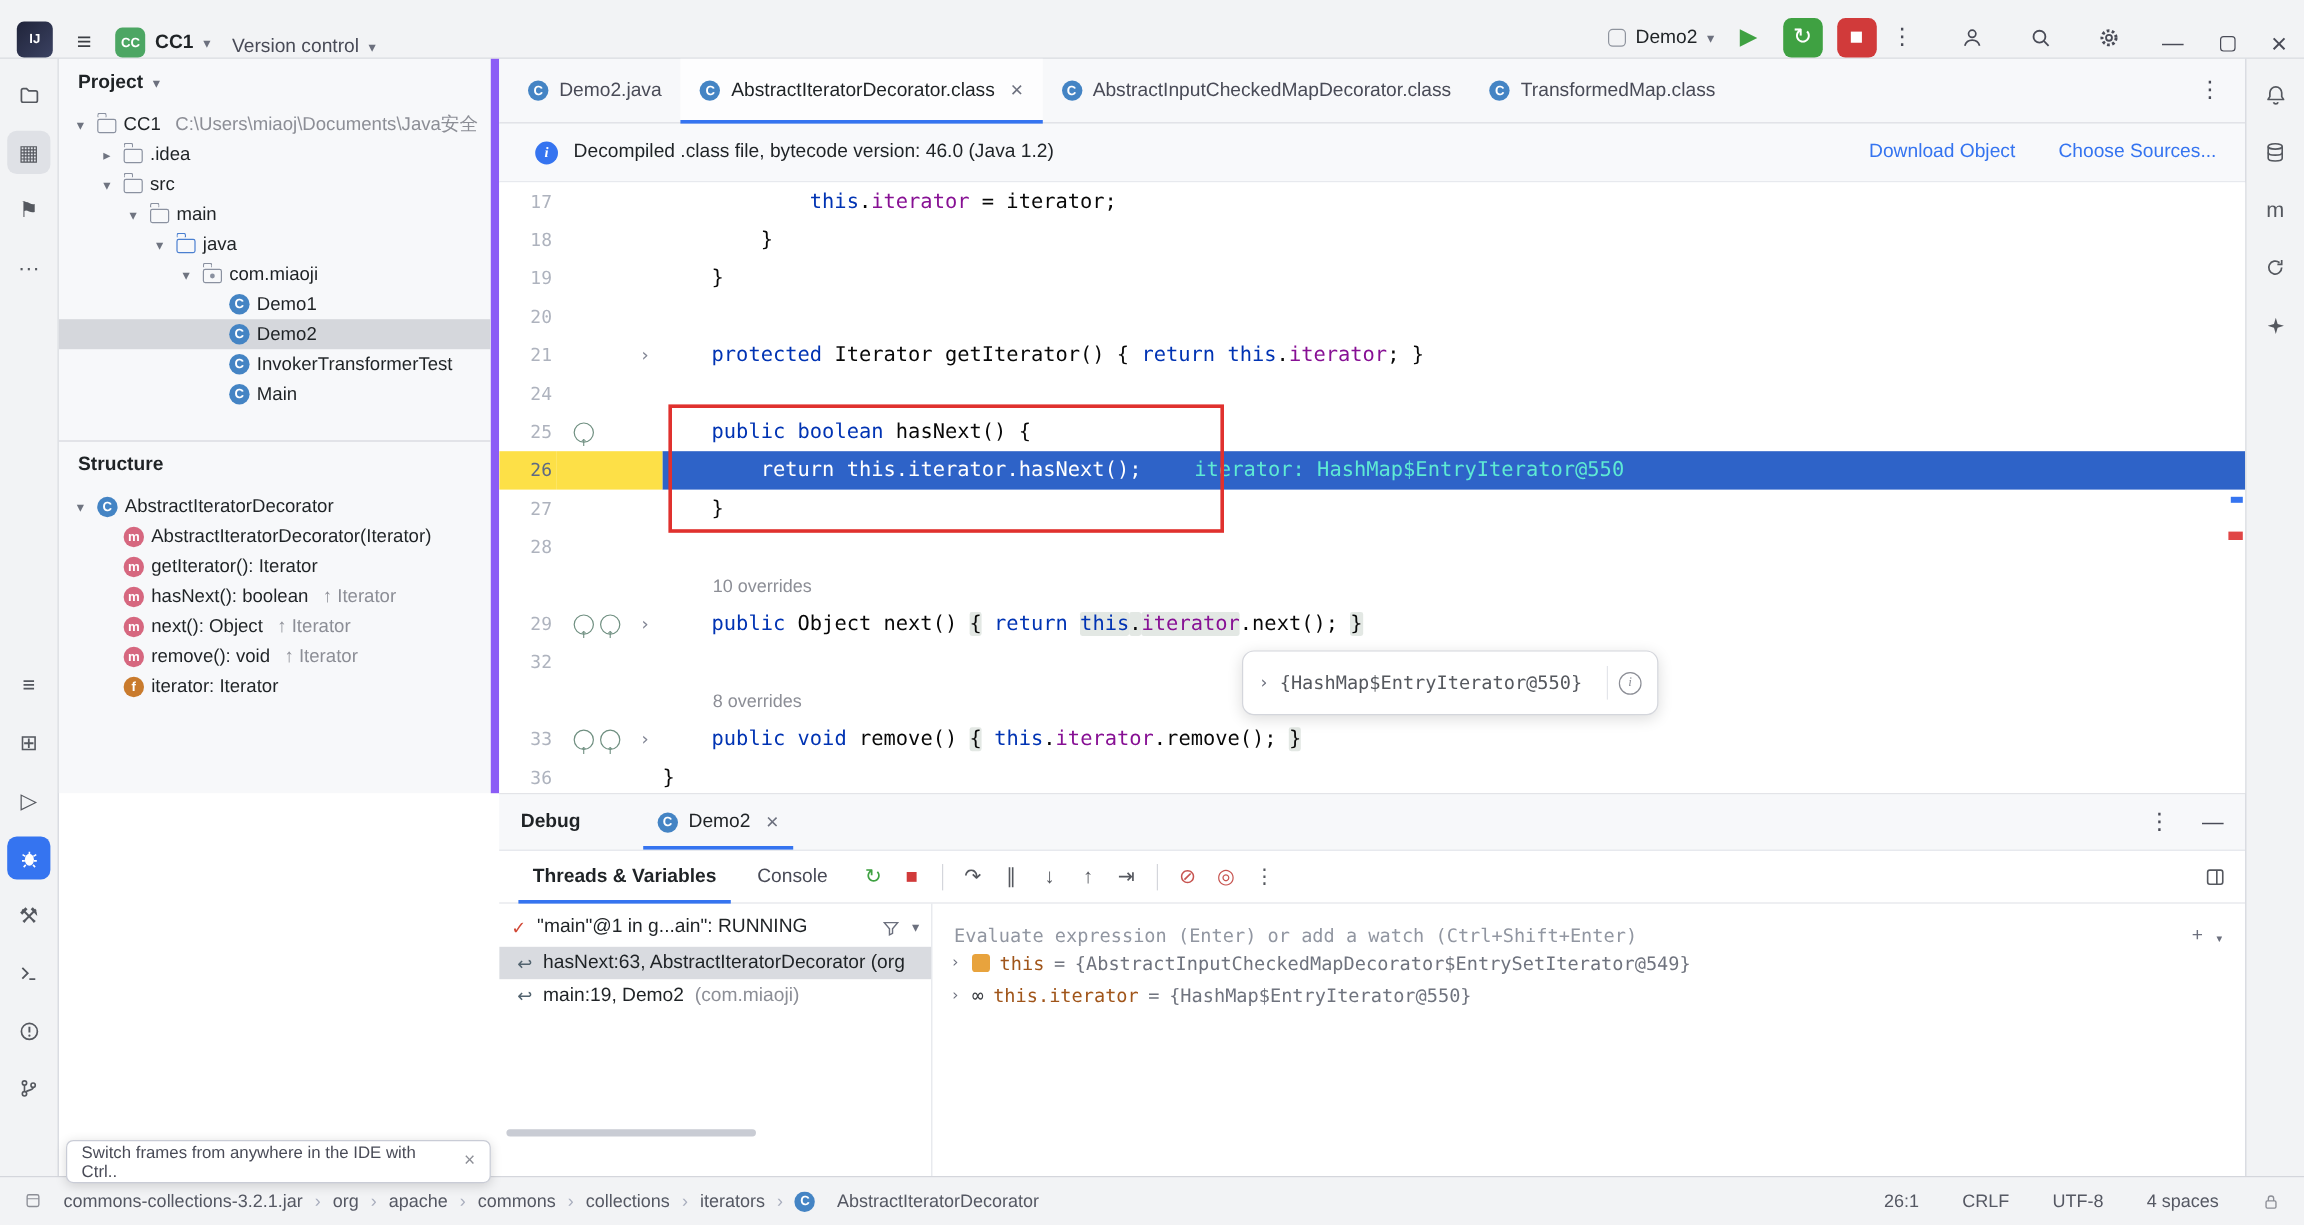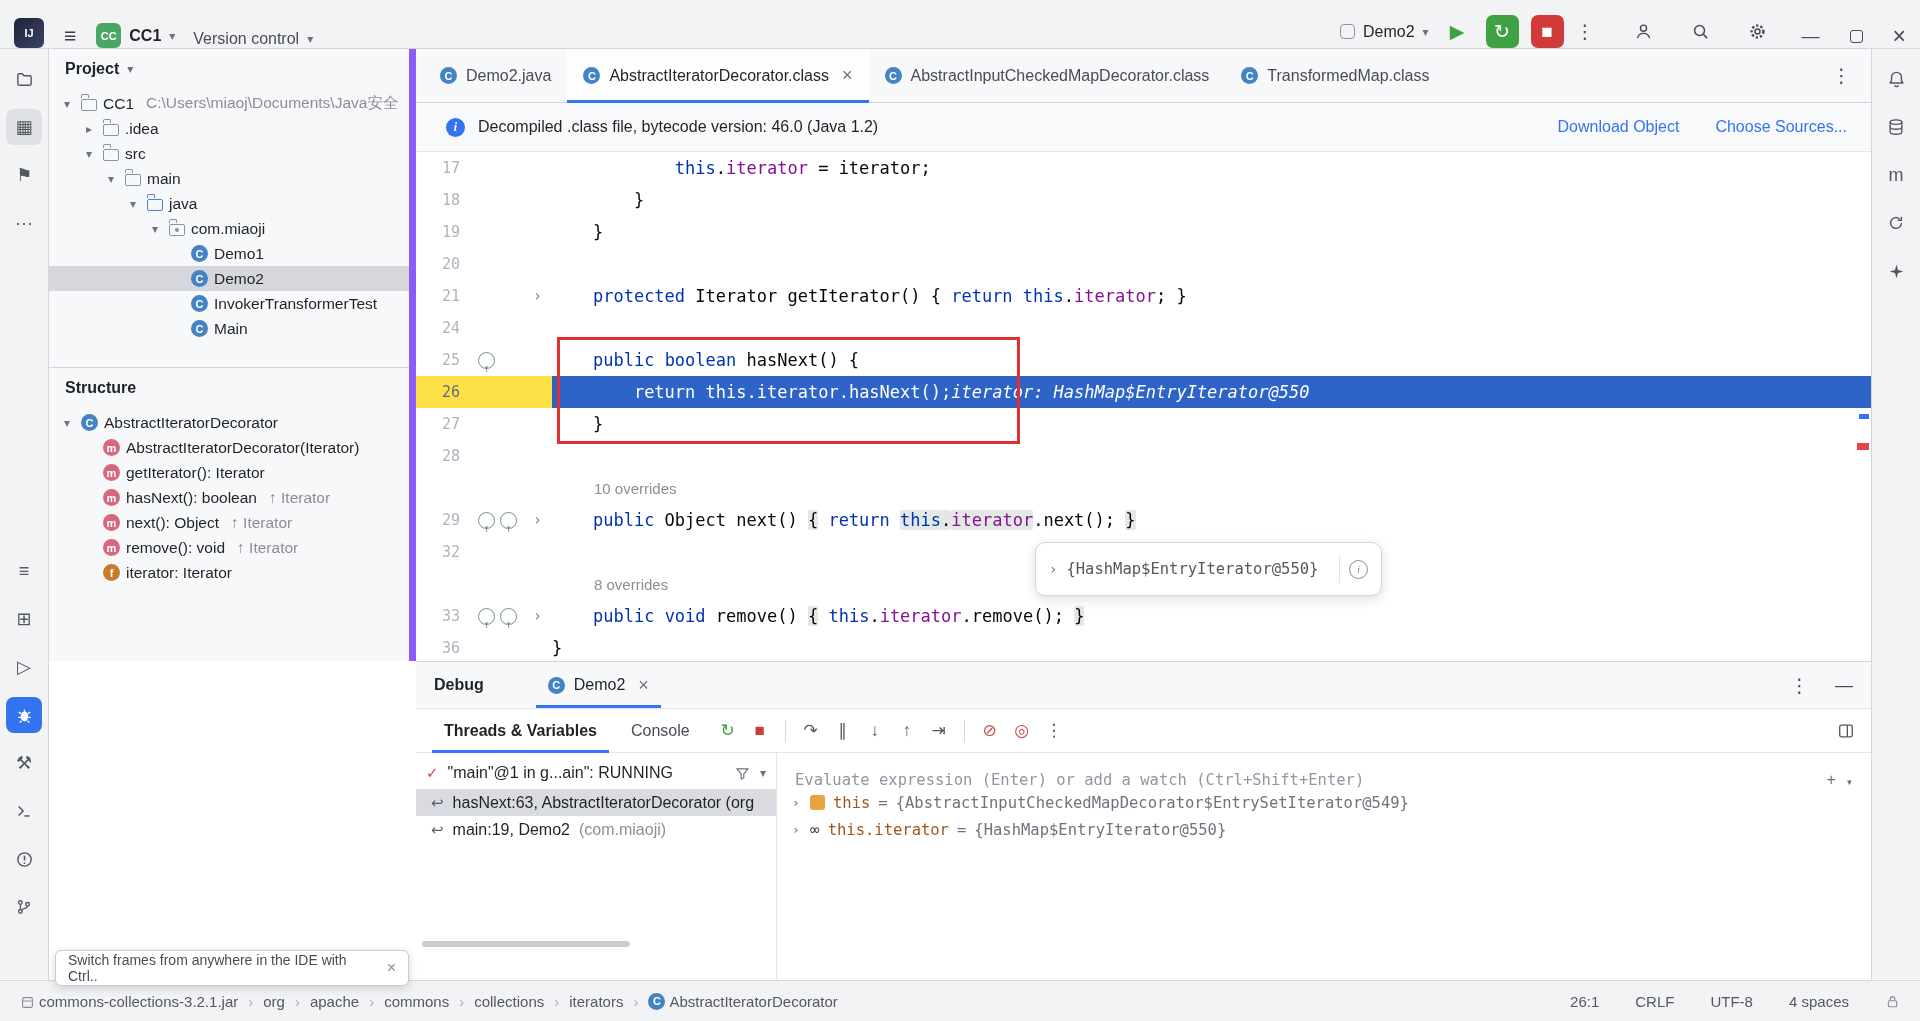--- a/index.html
+++ b/index.html
@@ -85,21 +85,21 @@
   .code{flex:1;white-space:pre;color:#080808;min-width:0}
   .tk.kw{color:#0033b3}
   .tk.fld{color:#871094}
   .tk.brc,.tk.plh{background:#e3e8e4;border-radius:2px}
   .tk.kwh{color:#0033b3;background:#e3e8e4;border-radius:2px}
   .tk.fldh{color:#871094;background:#e3e8e4;border-radius:2px}
   .crow.exec .code{background:var(--exec-line)}
   .crow.exec .tk{color:#fff;background:transparent}
   .crow.exec .ln,.crow.exec .gut{background:#fde047}
   .crow.exec .ln{color:#5d6a85}
-  .hint{font-style:italic;color:#ffffff;}
+  .hint{color:#5eead4;margin-left:44px}
   .inlay{color:#8c8e96;font-size:15px;font-family:"Liberation Sans",sans-serif;padding-left:42px}
   .red-annotation{position:absolute;left:141px;top:185px;width:463px;height:107px;border:3px solid var(--annotation-red);z-index:5;pointer-events:none}
   .value-tooltip{position:absolute;left:619px;top:390px;width:347px;height:54px;background:#fff;border:1px solid #d4d6dc;border-radius:10px;
     box-shadow:0 3px 12px rgba(0,0,0,.14);display:flex;align-items:center;gap:9px;padding:0 13px;z-index:6;color:#55585e;font-size:15.5px}
   .vt-chev{color:#6c707e;font-size:14px}
   .vt-div{width:1px;height:28px;background:#e3e5ea;margin-left:auto}
   .vt-info{width:19px;height:19px;border:1.5px solid #8c8e96;border-radius:50%;color:#8c8e96;display:grid;place-items:center;font-size:11px;font-style:italic;font-family:"Liberation Serif",serif}
   .stripe-mark{position:absolute;z-index:4}
   .mark-blue{right:2px;top:262px;width:10px;height:5px;background:var(--accent)}
   .mark-red{right:2px;top:291px;width:12px;height:7px;background:#e04646}
@@ -144,21 +144,21 @@
   .vname{color:#a0551a}
   .vval{color:#6f737e}
   .switch-tip{position:absolute;left:55px;top:950px;width:354px;height:36px;background:#fff;border:1px solid #c9ccd6;border-radius:6px;
     box-shadow:0 2px 10px rgba(0,0,0,.16);display:flex;align-items:center;gap:10px;padding:0 12px;font-size:14px;color:#494b57;z-index:20}
   .tip-close{margin-left:auto;color:#8c8e96;font-size:16px}
 
   
   .statusbar{height:41px;background:#f2f3f5;border-top:1px solid #d4d6dc;display:flex;align-items:center;padding:0 20px;font-size:15px;color:#555863;flex:none}
   .crumbs{display:flex;align-items:center;gap:10px;overflow:hidden;white-space:nowrap}
   .crumb-sep{color:#a8adbd}
-  .crumb{display:flex;align-items:flex-end;gap:4px}
+  .crumb{display:flex;align-items:flex-start;gap:18px}
   .sb-right{margin-left:auto;display:flex;align-items:center;gap:36px}
   svg{display:block}
 </style>
 </head>
 <body>
 
 <div class="app">
 
   <div class="titlebar">
     <span class="logo">IJ</span>

